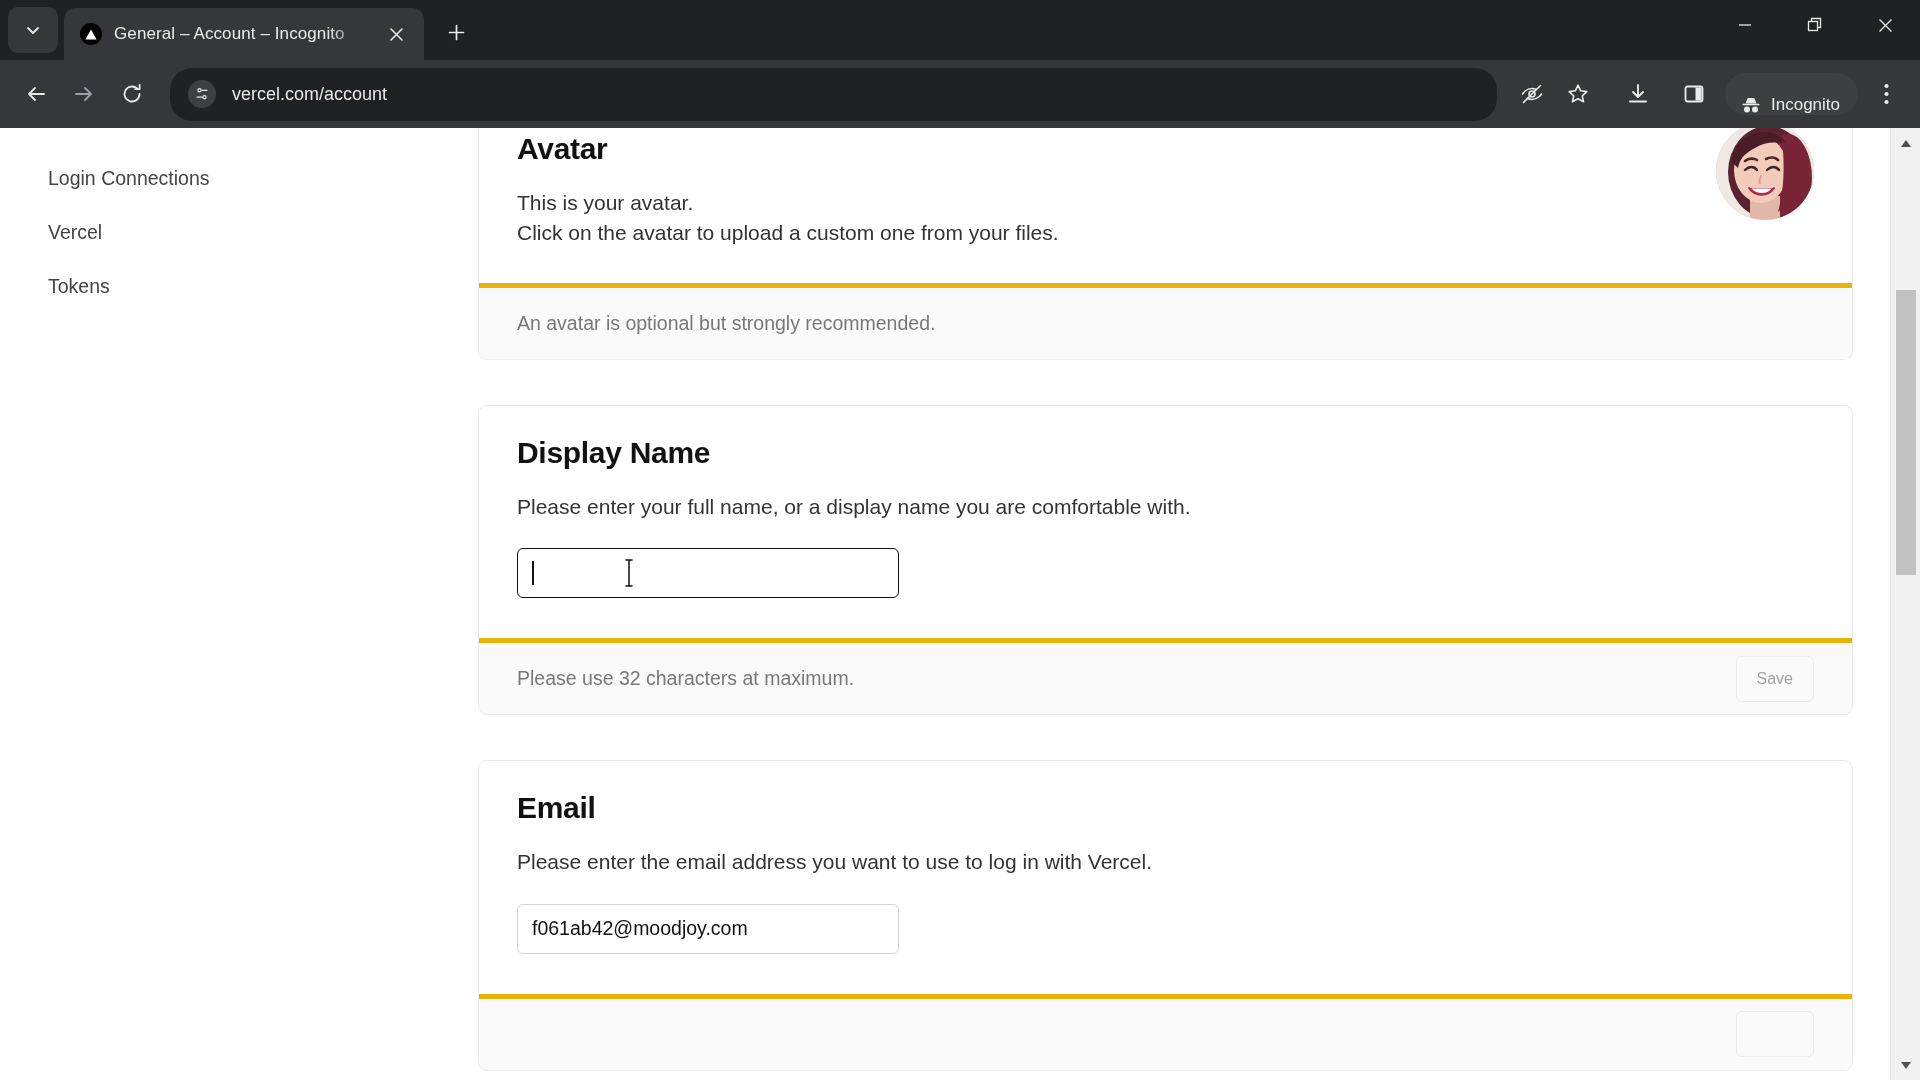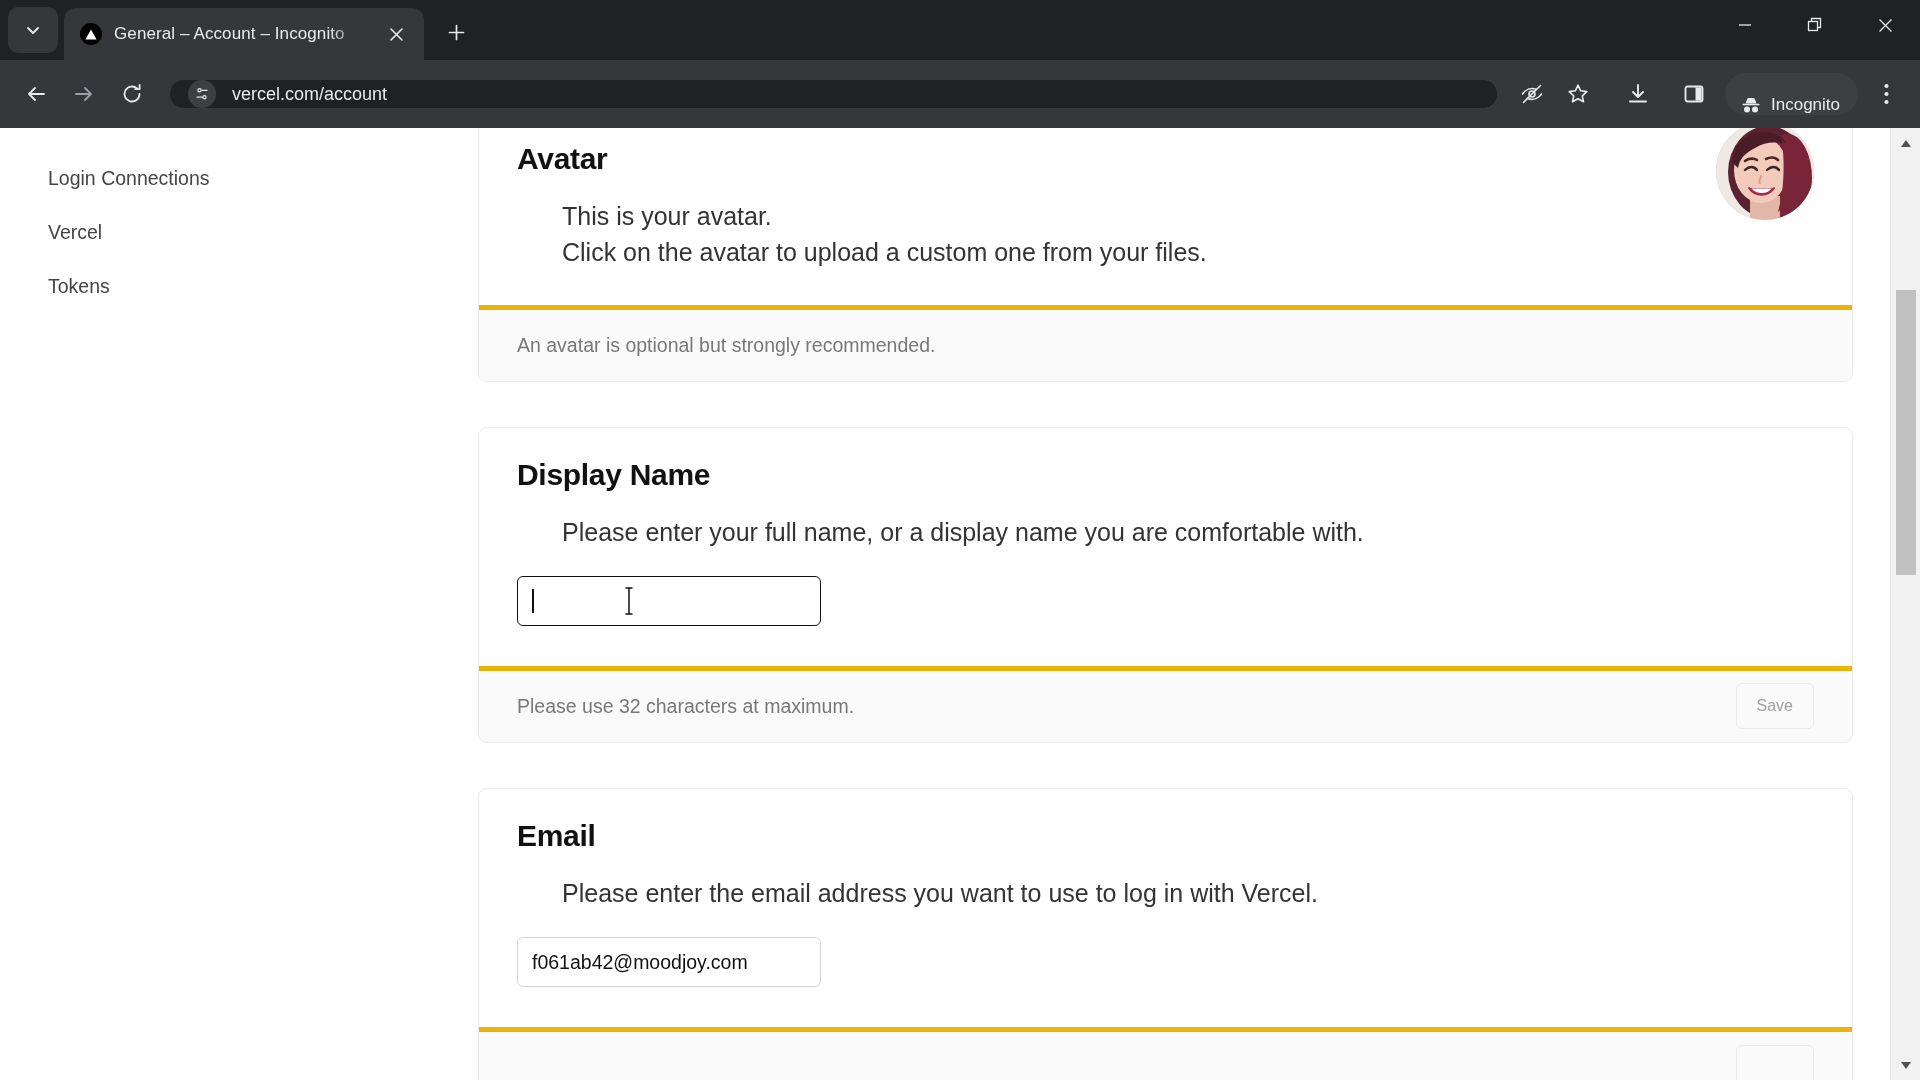--- a/index.html
+++ b/index.html
@@ -59,21 +59,21 @@
 
   .toolbar {
     height: 68px; background: #35373a; display: flex; align-items: center;
     padding: 0 14px; gap: 4px; flex: 0 0 68px;
   }
   .navbtn {
     width: 44px; height: 44px; border-radius: 50%; display: flex;
     align-items: center; justify-content: center; flex: 0 0 44px;
   }
   .omnibox {
-    flex: 1 1 auto; height: 28px; background: #202124; border-radius: 22px;
+    flex: 1 1 auto; height: 53px; background: #202124; border-radius: 22px;
     display: flex; align-items: center; padding: 0 18px; gap: 16px;
     margin: 0 10px 0 12px; min-width: 0;
   }
   .site-icon { width: 28px; height: 28px; border-radius: 50%; background: #3c4043;
     display:flex; align-items:center; justify-content:center; flex: 0 0 28px; }
   .url { color: #e8eaed; font-size: 18px; white-space: nowrap; overflow: hidden; }
 
   .tb-icon {
     width: 42px; height: 42px; display: flex; align-items: center;
     justify-content: center; flex: 0 0 42px; border-radius: 50%;
@@ -117,35 +117,35 @@
     background: #fafafa; border-top: 5px solid #eab308;
     padding: 0 38px; height: 76px; display: flex; align-items: center;
     justify-content: space-between;
   }
   .card-foot .hint { color: #787878; font-size: 19.5px; }
 
   h2.card-title {
     font-size: 30px; font-weight: 700; color: #111111; letter-spacing: -.3px;
     margin-bottom: 22px;
   }
-  .card-desc { font-size: 25px; color: #333333; line-height: 1.45; margin-left: 45px; }
+  .card-desc { font-size: 21px; color: #333333; line-height: 1.45; }
 
   
   .card.avatar-card {
     border-top: 0; border-radius: 0 0 9px 9px; margin-top: 0;
   }
-  .card.avatar-card .card-body { padding-top: 14px; }
+  .card.avatar-card .card-body { padding-top: 4px; }
   .avatar-img {
     position: absolute; right: 38px; top: -6px; width: 98px; height: 98px;
     border-radius: 50%; overflow: hidden; background: #d8c0b8;
   }
   .avatar-img svg { display: block; }
 
   .text-input {
-    margin-top: 26px; width: 304px; height: 50px; border: 1px solid #d4d4d4;
+    margin-top: 26px; width: 382px; height: 50px; border: 1px solid #d4d4d4;
     border-radius: 6px; display: flex; align-items: center; padding: 0 14px;
     font-size: 19.5px; color: #111111; background: #fff; position: relative;
   }
   .text-input.focused { border-color: #111111; }
   .caret {
     width: 1.5px; height: 24px; background: #111111; display: inline-block;
   }
 
   .btn-save {
     height: 46px; min-width: 78px; border-radius: 6px; background: #fafafa;

